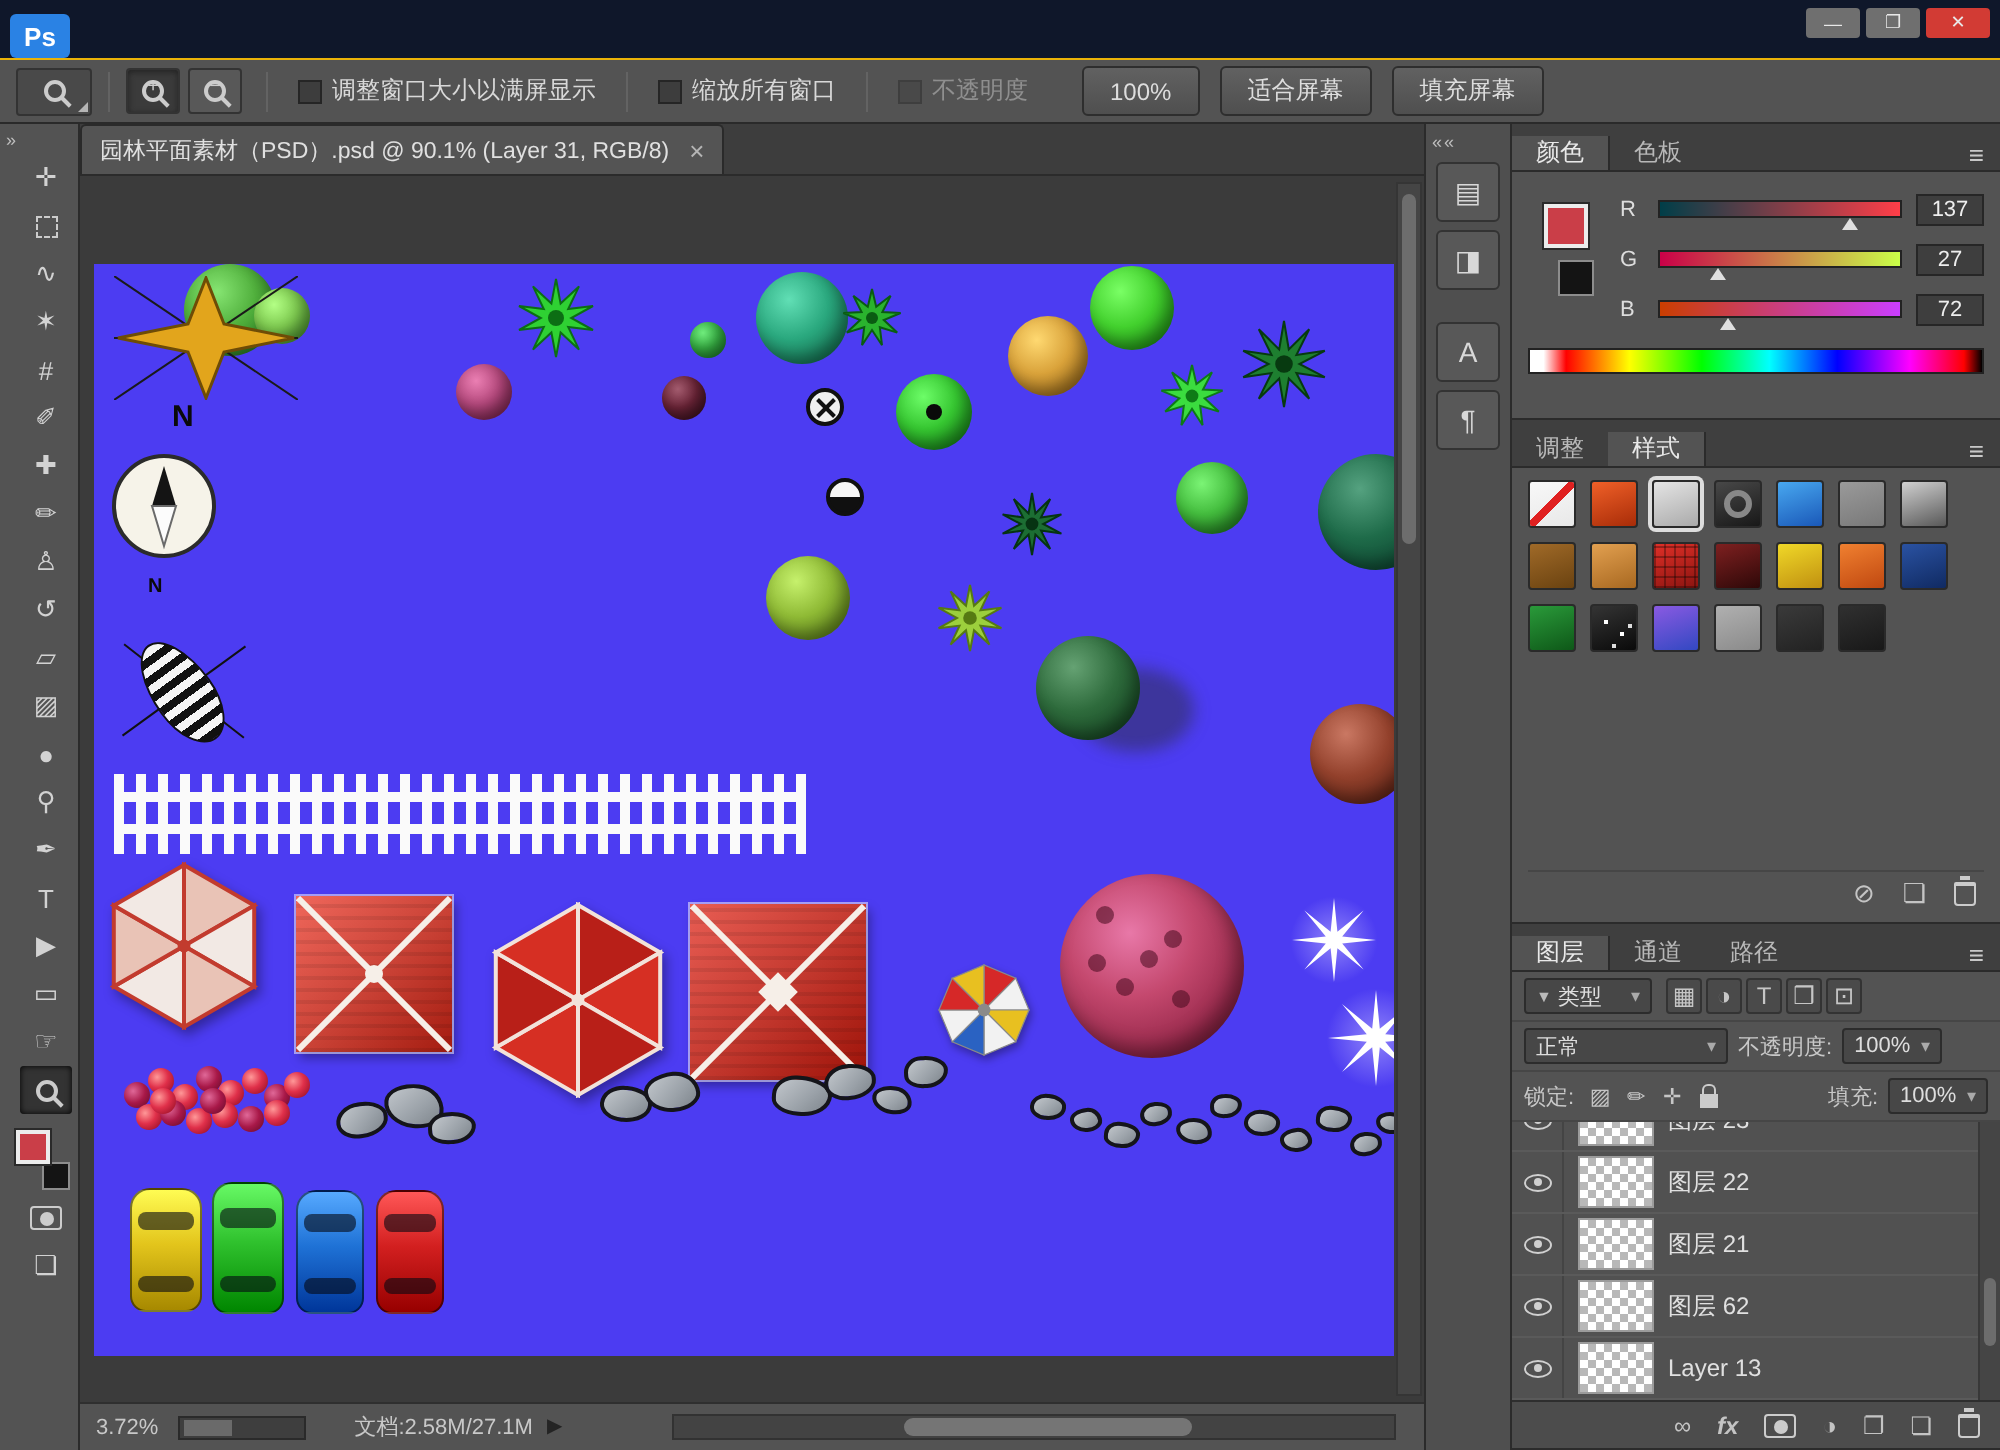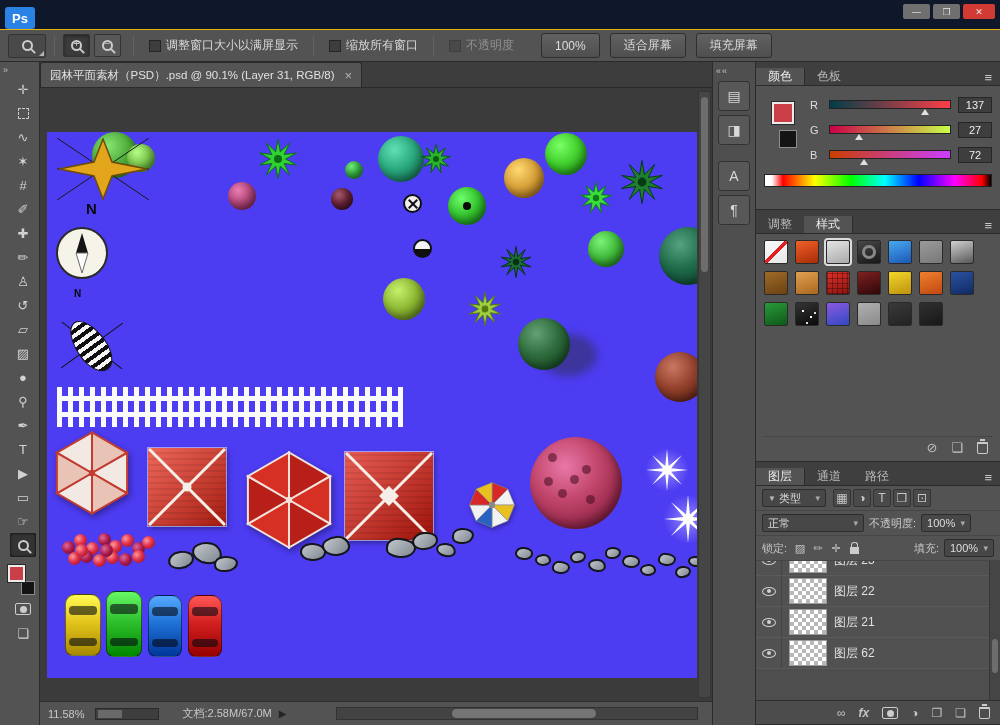--- a/index.html
+++ b/index.html
@@ -485,25 +485,25 @@
             <div class="cv" style="left: 141px; top: 463px; width: 34px; height: 62px; border-radius: 10px 10px 8px 8px; background: linear-gradient(rgb(255, 87, 87) 0%, rgb(211, 32, 32) 45%, rgb(151, 0, 0) 100%); border: 1px solid rgba(0, 0, 0, 0.5);">
               <span class="glass" style="top: 11.16px; height: 9.3px;"></span>
               <span class="glass" style="top: 43.4px; height: 7.44px;"></span>
             </div>
           </div>
         <div class="vscroll">
             <div class="vthumb"></div>
           </div>
       </div>
       <div id="statusbar">
-        <span class="status-zoom">11.58%</span>
+        <span class="status-zoom">3.72%</span>
         <span class="mini-scroll">
             <span class="mini-thumb"></span>
           </span>
-        <span class="status-doc">文档:2.58M/67.0M</span>
+        <span class="status-doc">文档:2.58M/27.1M</span>
         <span class="status-arrow">▶</span>
         <div class="hscroll">
             <div class="hthumb"></div>
           </div>
       </div>
     </section>
 
     <aside id="collapsed-dock">
       <div class="panel-collapse">««</div>
       <div id="collapsed-icons">
@@ -674,20 +674,27 @@
               <span class="layer-thumb checker"></span>
               <span class="layer-name">图层 21</span>
             </div>
             <div class="layer-row">
               <span class="eye-cell">
                 <span class="eye-ic"></span>
               </span>
               <span class="layer-thumb checker"></span>
               <span class="layer-name">图层 62</span>
             </div>
+            <div class="layer-row">
+              <span class="eye-cell">
+                <span class="eye-ic"></span>
+              </span>
+              <span class="layer-thumb checker"></span>
+              <span class="layer-name">Layer 13</span>
+            </div>
           </div>
         <div class="layers-footer">
           <span id="layers-footer-icons">
               <span class="lfic">∞</span>
               <span class="lfic" style="font-style: italic; font-weight: bold;">fx</span>
               <span class="lfic">
                 <span class="mask-ic"></span>
               </span>
               <span class="lfic">◑</span>
               <span class="lfic">❐</span>

